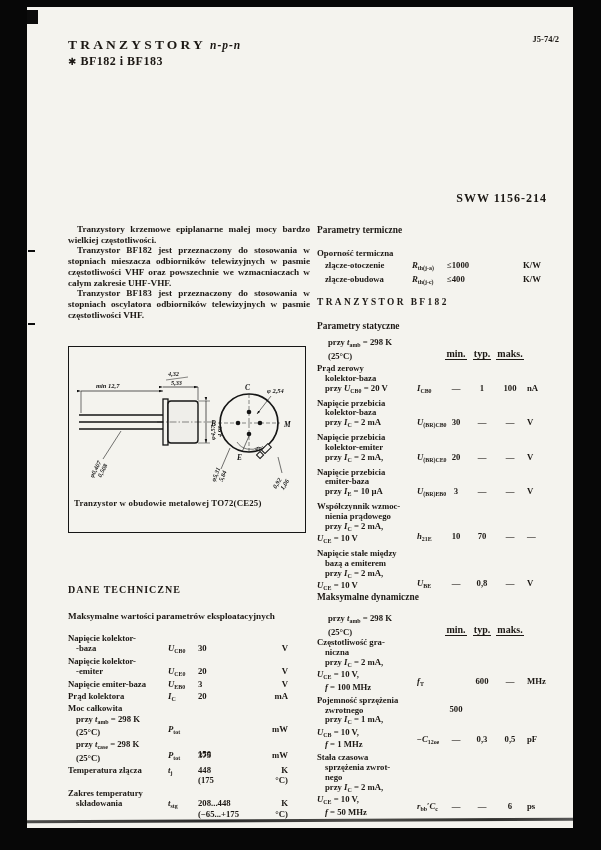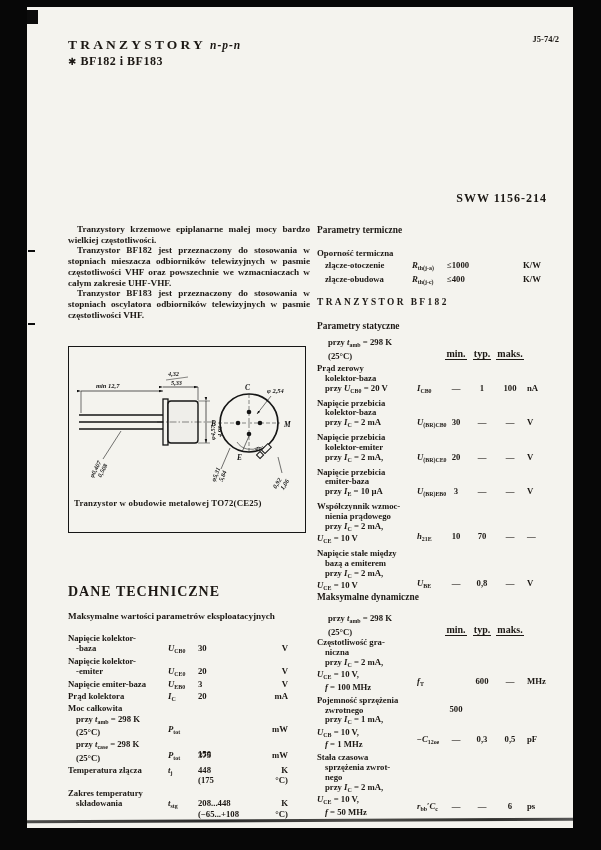--- a/index.html
+++ b/index.html
@@ -23,21 +23,21 @@
   .sww{font-size:12px;font-weight:700;letter-spacing:1px;}
   
   .intro{width:242px;font-size:9.2px;line-height:10.7px;text-align:justify;}
   .intro p{margin:0;text-indent:9px;}
   
   .figure{border:1.6px solid #161616;width:236px;height:185px;background:#f4f3ee;}
   .figure svg{display:block;}
   .caption{position:absolute;left:5px;top:151px;width:226px;font-size:8.8px;font-weight:700;letter-spacing:.2px;white-space:nowrap;}
   svg text{font-family:"Liberation Serif","DejaVu Serif",serif;font-style:italic;font-weight:700;fill:#151515;}
   
-  .h1{font-size:14px;font-weight:700;letter-spacing:1px;}
+  .h1{font-size:10px;font-weight:700;letter-spacing:1px;}
   .h2{font-size:9.2px;font-weight:700;}
   .hsec{font-size:9.4px;font-weight:700;}
   .hwide{font-size:9.4px;font-weight:700;letter-spacing:2.4px;}
   
   .ttable{position:absolute;}
   .trow{position:relative;white-space:nowrap;}
   .tline{line-height:var(--lh,10px);font-size:8.7px;white-space:nowrap;}
   .tline.ind{padding-left:8px;}
   .tcell{position:absolute;font-size:8.7px;line-height:var(--lh,10px);white-space:nowrap;}
   sub{font-size:.68em;vertical-align:-0.3em;font-style:normal;}
@@ -216,21 +216,21 @@
         <div class="tcell" style="left: 130px; width: 55px; text-align: left; top: 10.4px;">(175</div>
         <div class="tcell" style="left: 188px; width: 32px; text-align: right; top: 10.4px;">°C)</div>
       </div>
       <div class="trow" style="margin-bottom: 2px;">
         <div class="tline">Zakres temperatury</div>
         <div class="tline ind">składowania</div>
         <div class="tcell" style="left: 100px; top: 10.4px;"><i>t</i><sub>stg</sub></div>
         <div class="tcell" style="left: 130px; width: 55px; text-align: left; top: 10.4px;">208...448</div>
         <div class="tcell" style="left: 188px; width: 32px; text-align: right; top: 10.4px;">K</div>
         <div class="tline">&nbsp;</div>
-        <div class="tcell" style="left: 130px; width: 55px; text-align: left; top: 20.8px;">(−65...+108</div>
+        <div class="tcell" style="left: 130px; width: 55px; text-align: left; top: 20.8px;">(−65...+175</div>
         <div class="tcell" style="left: 188px; width: 32px; text-align: right; top: 20.8px;">°C)</div>
       </div>
     </div>
 
   <div class="abs hsec" style="left:290px;top:218px;">Parametry termiczne</div>
   <div class="abs" style="left:290px;top:241px;font-size:8.8px;">Oporność termiczna</div>
   <div class="abs ttable" id="thermal-table" style="left: 290px; top: 252px; width: 240px; --lh: 13.8px;">
       <div class="trow" style="margin-bottom: 0px;">
         <div class="tline ind">złącze-otoczenie</div>
         <div class="tcell" style="left: 95px; top: 0px;"><i>R</i><sub>th(j-a)</sub></div>

